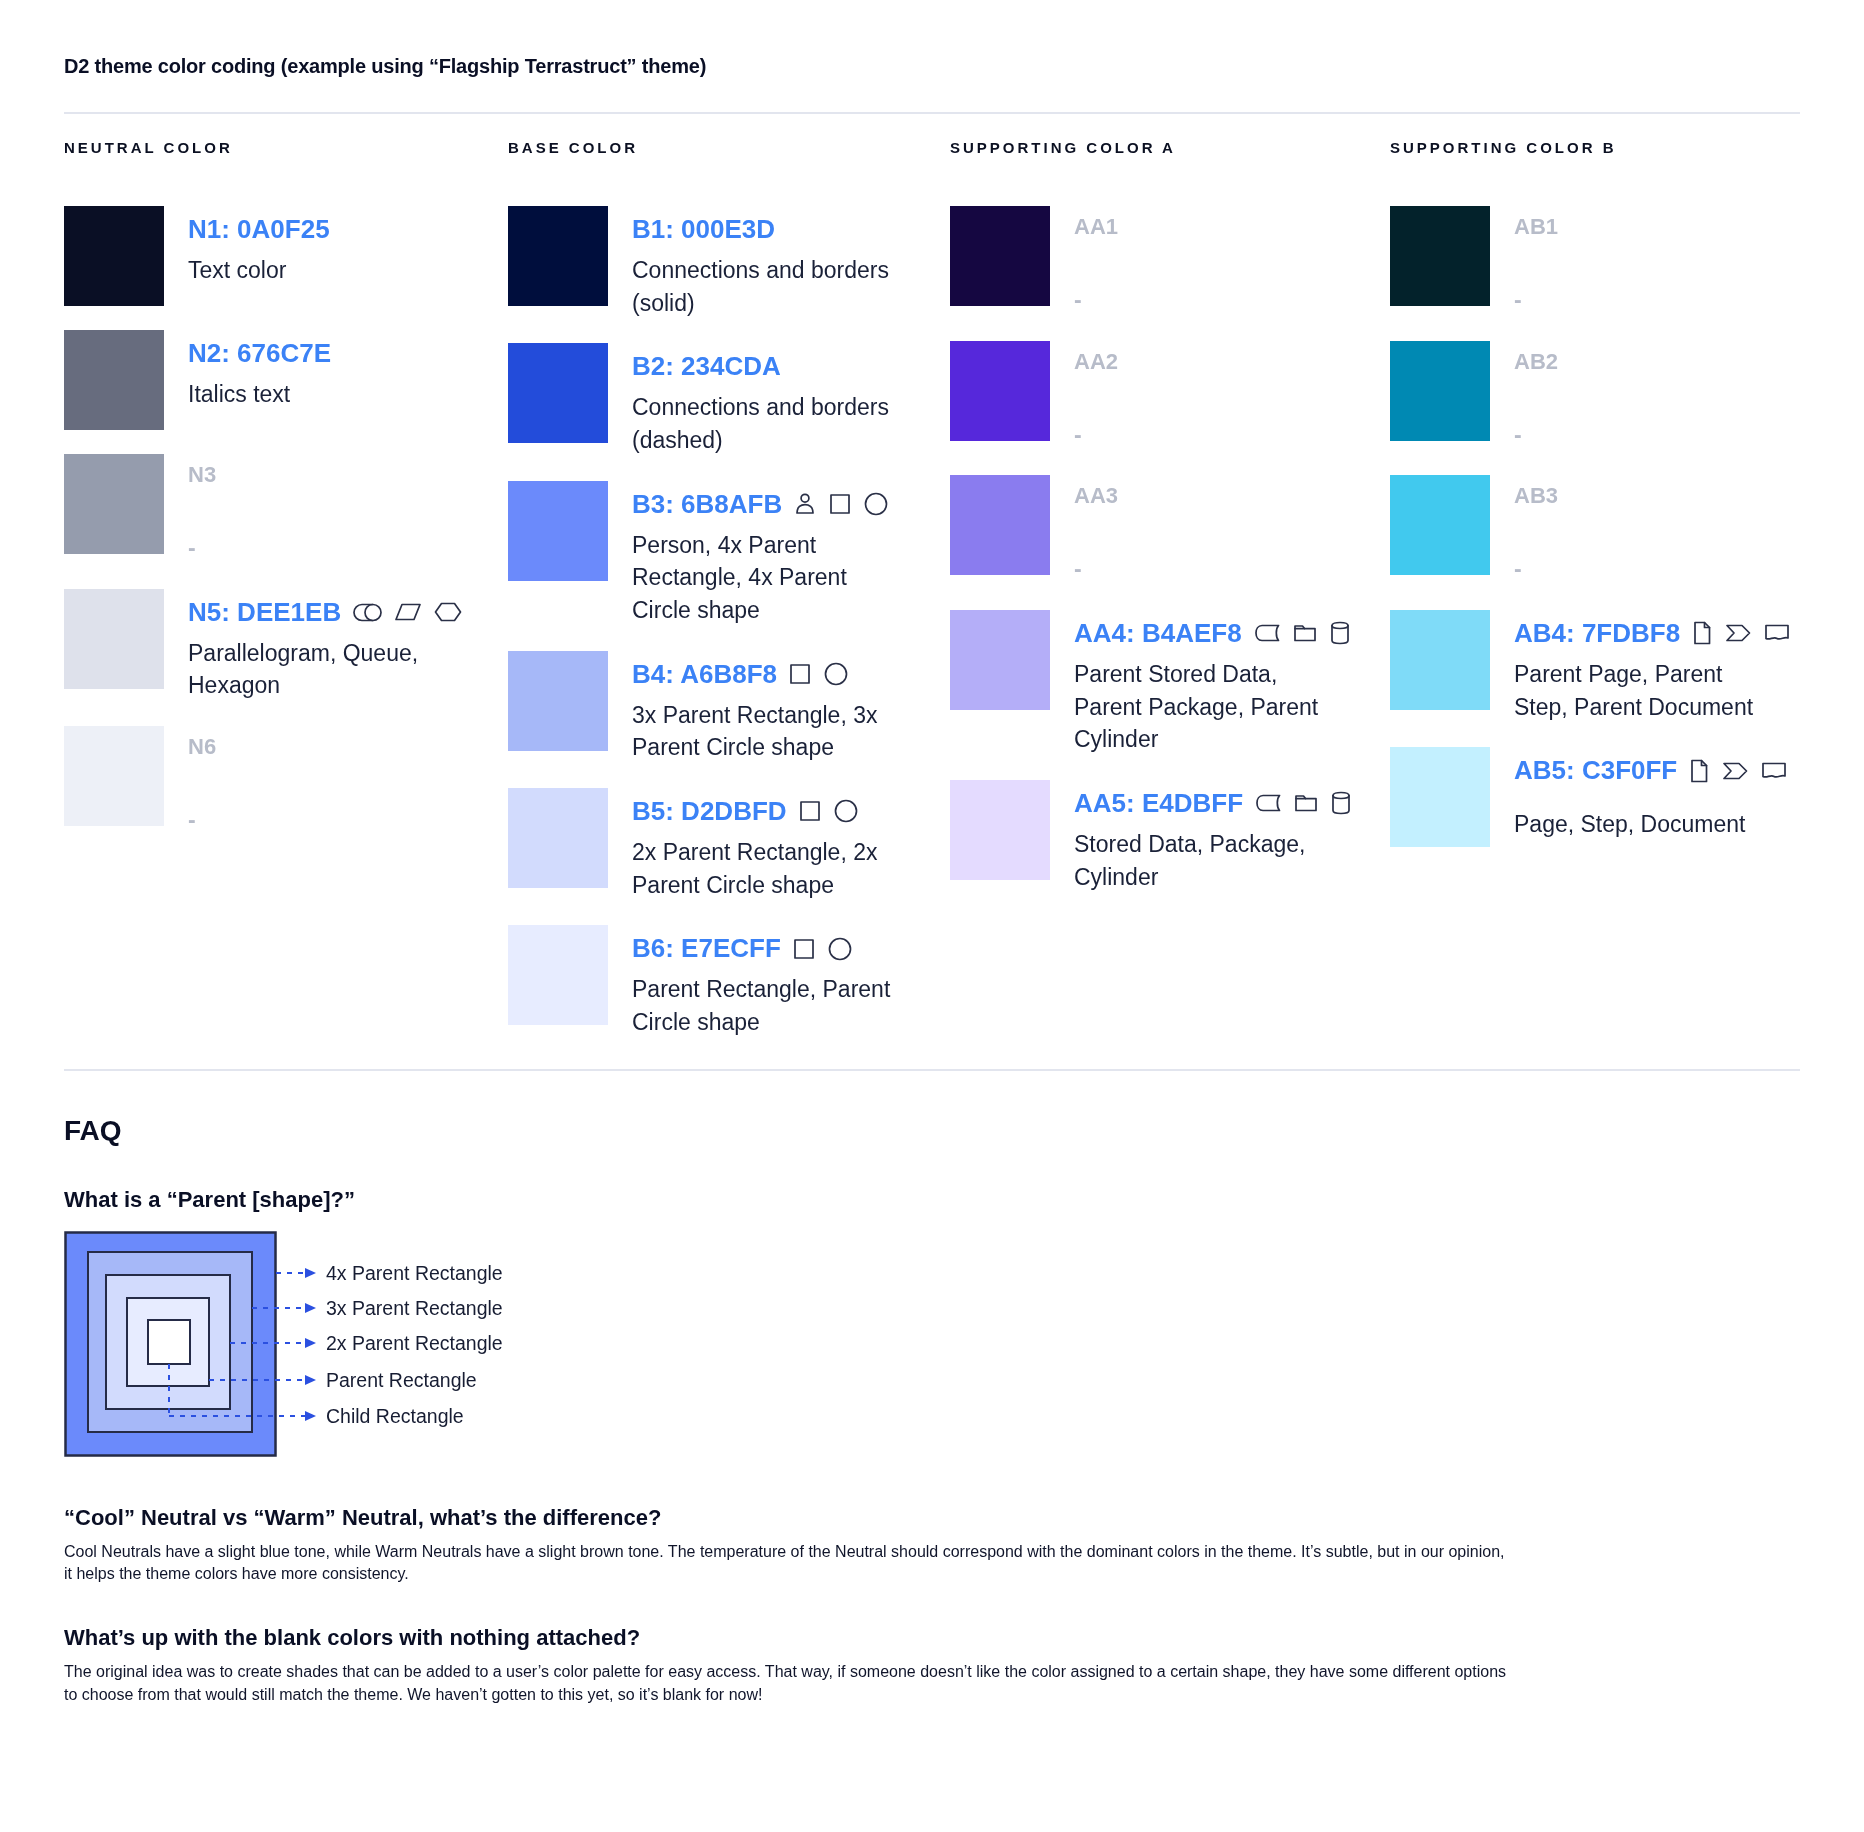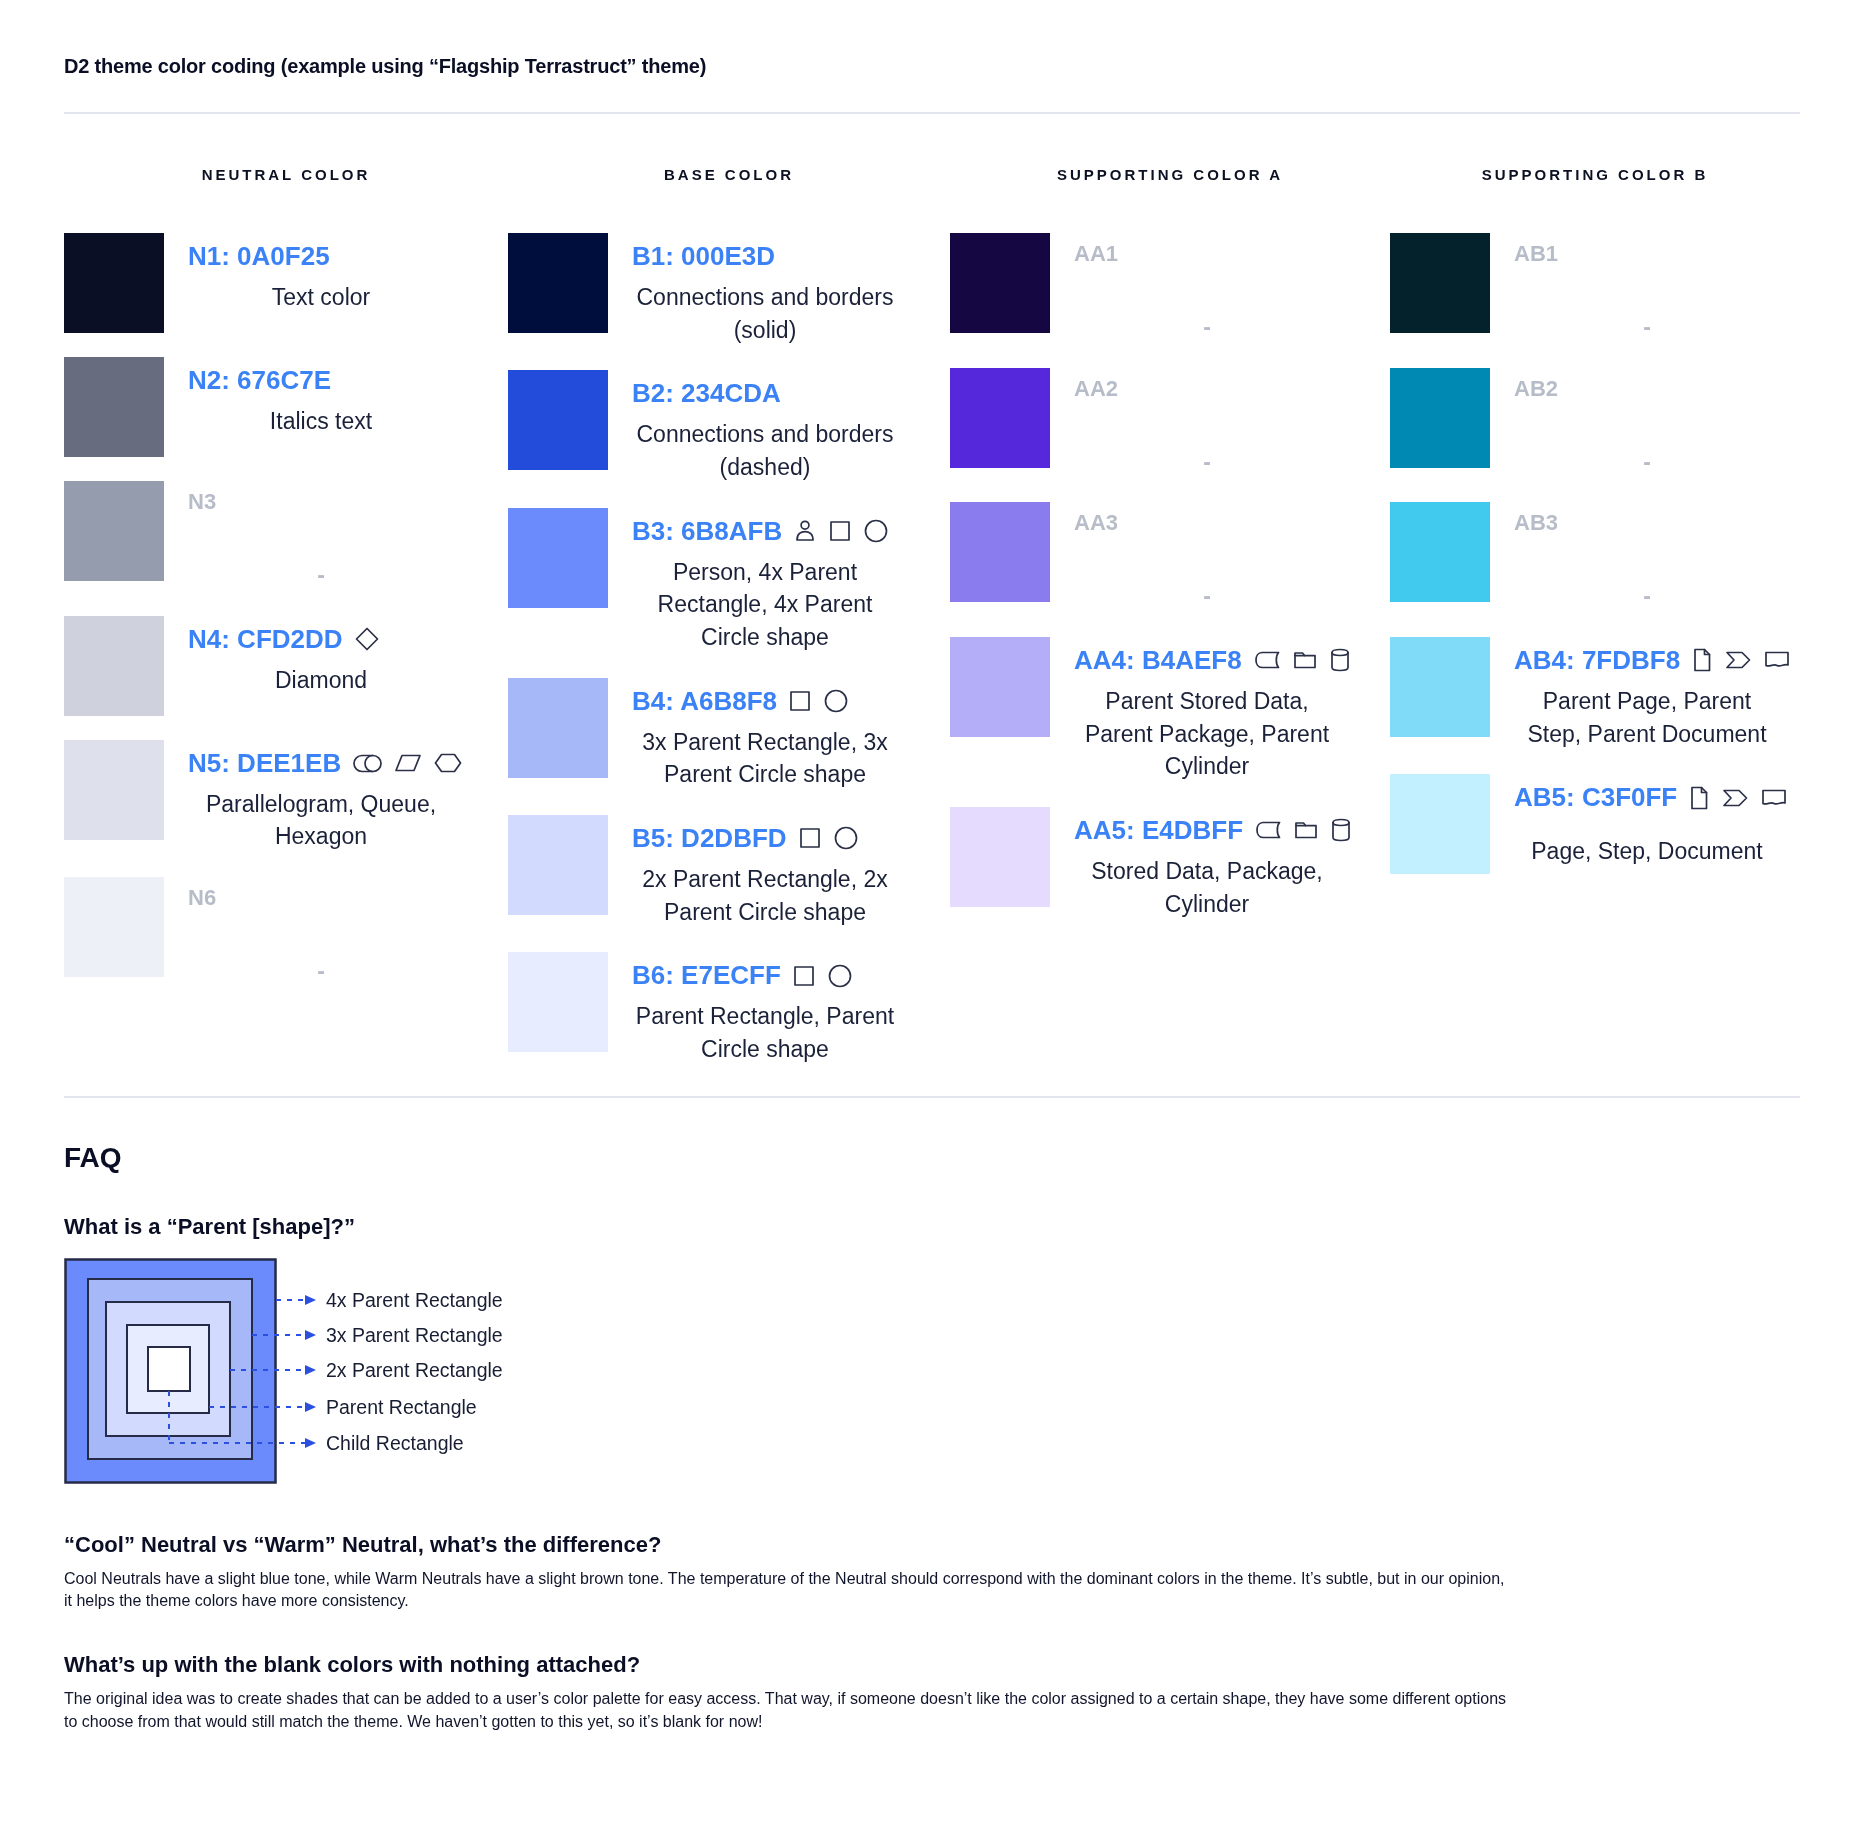--- a/index.html
+++ b/index.html
@@ -4,21 +4,21 @@
 <style>
   html,body{margin:0;padding:0;background:#ffffff;}
   body{width:1864px;height:1832px;overflow:hidden;
        font-family:"Liberation Sans",sans-serif;color:#10152B;}
   .page{padding:50px 64px 0 64px;}
 
   h1{font-size:20px;font-weight:bold;color:#0A0F25;margin:5px 0 34px 0;letter-spacing:-0.2px;}
   .divider{border:0;border-top:2px solid #E2E5EE;margin:0;}
 
   
-  .cols{display:grid;grid-template-columns:444px 442px 440px auto;margin-top:52px;text-align:center;}
+  .cols{display:grid;grid-template-columns:444px 442px 440px auto;margin-top:25px;}
   .colhead{font-size:15px;font-weight:bold;letter-spacing:3px;color:#0B1022;margin-bottom:50px;}
   .row{display:flex;align-items:flex-start;margin-bottom:24px;}
   .swatch{width:100px;height:100px;flex:none;}
   .swatch.bordered{border:1px solid #D9DCE6;width:98px;height:98px;}
   .rowtext{margin-left:24px;width:266px;padding-top:8px;}
   .codeline{display:flex;align-items:center;gap:11px;white-space:nowrap;}
   .code{font-size:26px;font-weight:bold;color:#3b82f6;}
   .desc{font-size:23px;line-height:1.42;color:#1A2138;margin-top:9px;}
   .muted .code{color:#B7BCC9;font-size:22px;}
   .muted .desc{color:#B7BCC9;margin-top:44px;font-weight:bold;}
@@ -68,32 +68,20 @@
       <div class="row">
         <div class="swatch" style="background-color: rgb(149, 156, 173);"></div>
         <div class="rowtext muted">
           <div class="codeline">
               <span class="code">N3</span>
             </div>
           <div class="desc">-</div>
         </div>
       </div>
 
-      <div class="row">
-        <div class="swatch" style="background-color: rgb(207, 210, 221);"></div>
-        <div class="rowtext">
-          <div class="codeline">
-            <span class="code">N4: CFD2DD</span>
-            <svg class="gi" width="26" height="26" viewBox="0 0 26 26">
-                <polygon points="13,2.5 23.5,13 13,23.5 2.5,13"></polygon>
-              </svg>
-          </div>
-          <div class="desc">Diamond</div>
-        </div>
-      </div>
 
       <div class="row">
         <div class="swatch" style="background-color: rgb(222, 225, 235);"></div>
         <div class="rowtext">
           <div class="codeline">
             <span class="code">N5: DEE1EB</span>
             <svg class="gi" width="31" height="23" viewBox="0 0 31 23">
                 <rect x="2" y="3.5" width="27" height="16" rx="8"></rect>
                 <path d="M20.5 3.5 a 7.5 8 0 0 0 0 16"></path>
               </svg>

